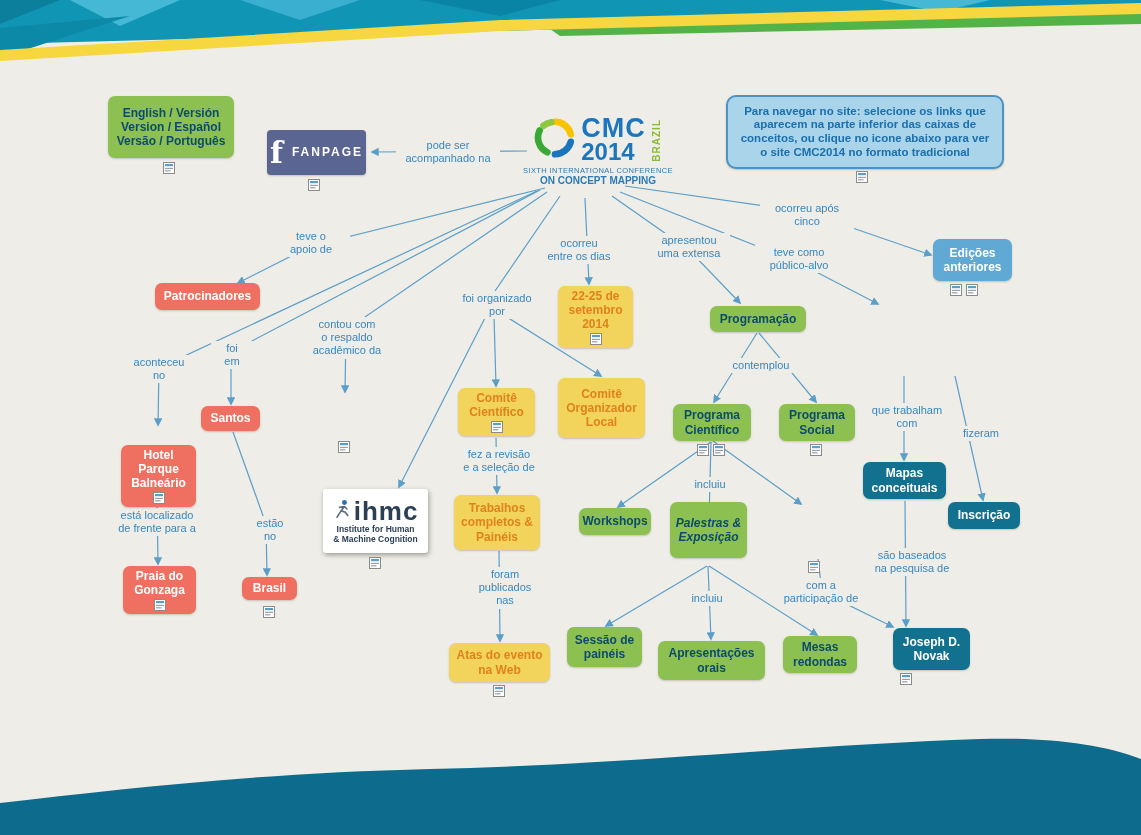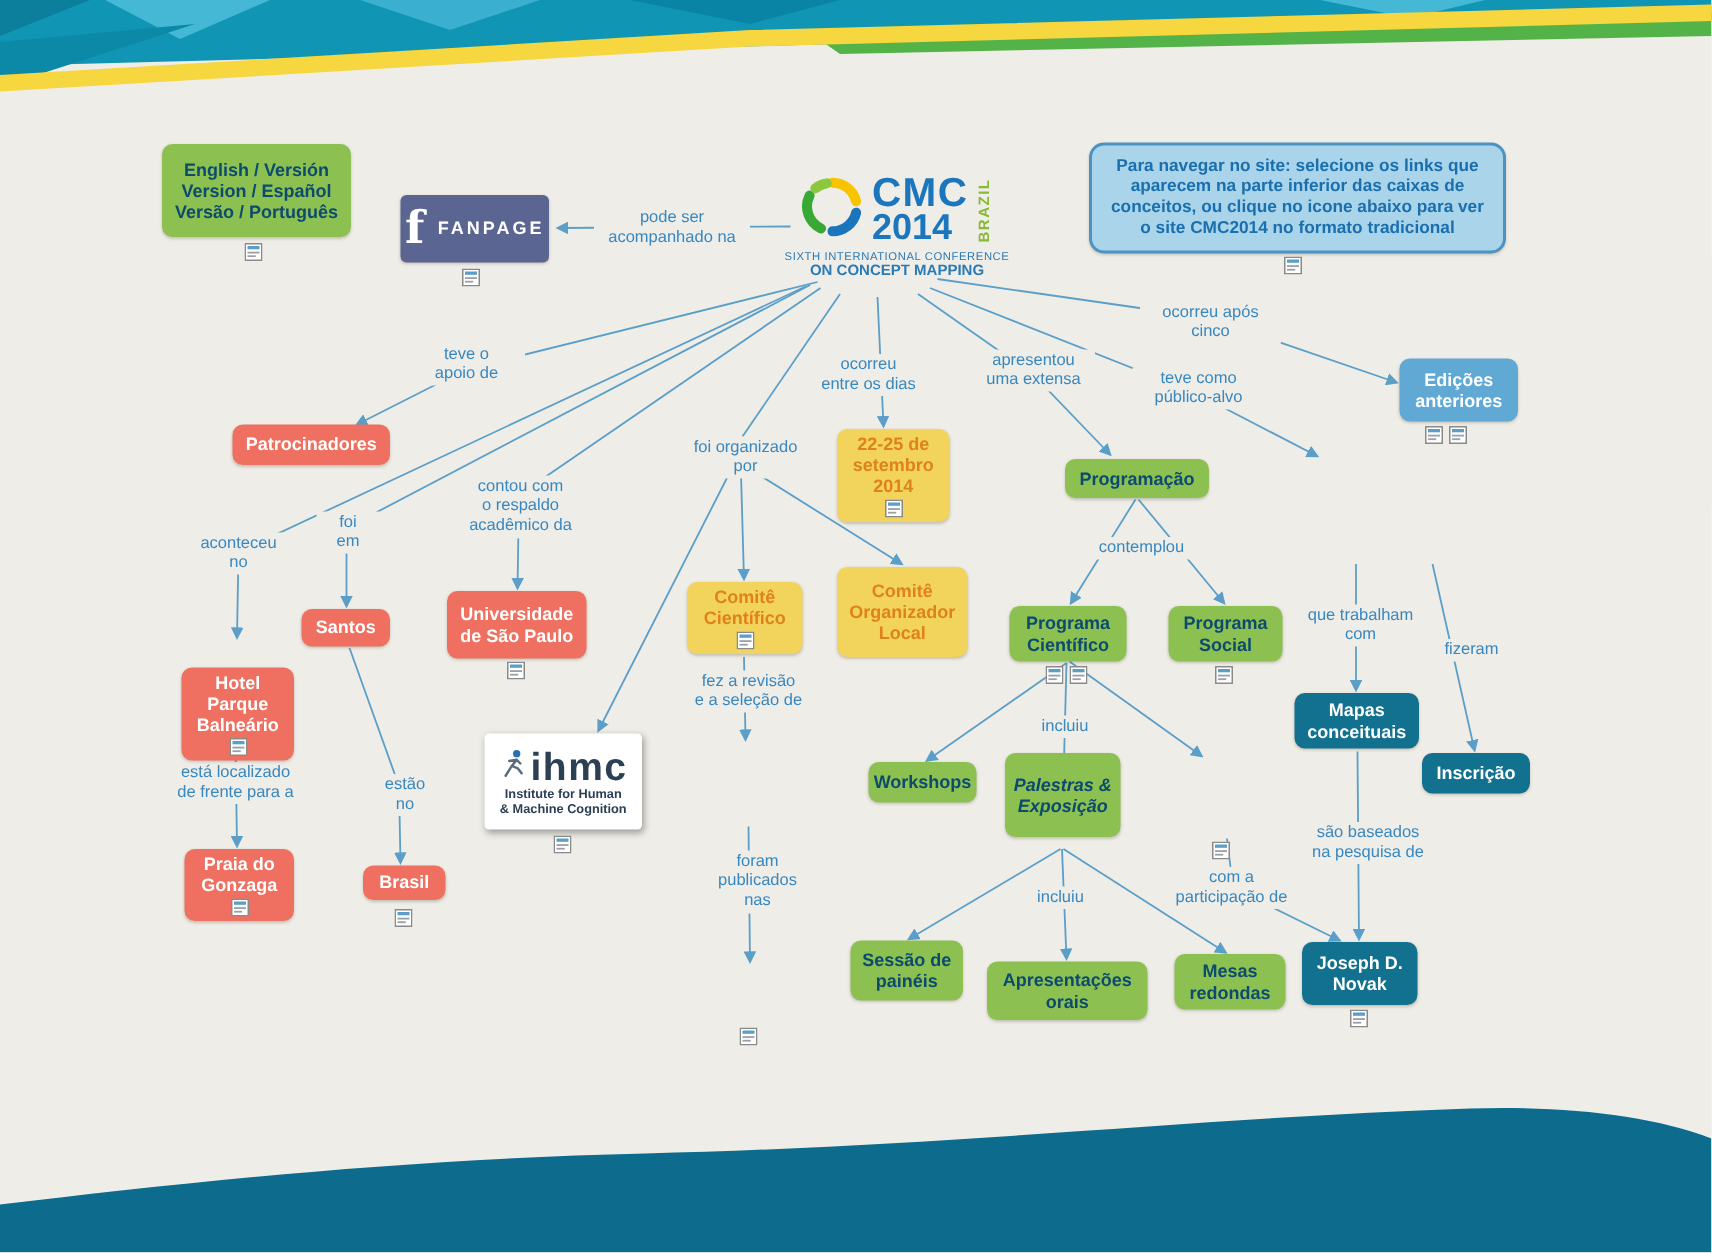--- a/index.html
+++ b/index.html
@@ -202,24 +202,20 @@
 
   <div class="node green" style="left:710px;top:306px;width:96px;height:26px;">
     <span class="txt">Programação</span>
   </div>
 
 
   <div class="node red" style="left:201px;top:406px;width:59px;height:25px;">
     <span class="txt">Santos</span>
   </div>
 
-  <div class="node red" style="left:298px;top:394px;width:93px;height:45px;">
-    <span class="txt">Universidade
-de São Paulo</span>
-  </div>
 
   <div class="node red" style="left:121px;top:445px;width:75px;">
     <span class="txt">Hotel
 Parque
 Balneário</span>
     <span class="res-icon icon-inline"><svg viewBox="0 0 12 12" width="12" height="12">
           <rect x="0.5" y="0.5" width="11" height="11" fill="#ffffff" stroke="#8a8a8a"></rect>
           <rect x="2" y="2" width="8" height="2.2" fill="#5b9fc9"></rect>
           <rect x="2" y="5.8" width="8" height="1.2" fill="#9aa0a6"></rect>
           <rect x="2" y="8.2" width="5.5" height="1.2" fill="#9aa0a6"></rect>
@@ -255,20 +251,25 @@
 
   <div class="node teal" style="left:863px;top:462px;width:83px;height:37px;">
     <span class="txt">Mapas
 conceituais</span>
   </div>
 
   <div class="node teal" style="left:948px;top:502px;width:72px;height:27px;">
     <span class="txt">Inscrição</span>
   </div>
 
+  <div class="node yellow" style="left:454px;top:495px;width:86px;height:55px;">
+    <span class="txt">Trabalhos
+completos &amp;
+Painéis</span>
+  </div>
 
   <div class="node whitebox" style="left:323px;top:489px;width:105px;height:64px;">
     <div class="ihmc-top">
       <span>
         <svg viewBox="0 0 22 24" width="18" height="20">
           <circle cx="14" cy="4" r="3" fill="#2a6fb0"></circle>
           <path d="M5,22 L10,14 L14,9 M10,14 L15,16 L18,20 M14,9 L8,10 M14,9 L17,12" stroke="#5b6b7b" stroke-width="2" fill="none" stroke-linecap="round"></path>
         </svg>
       </span>
       <span class="ihmc-name">ihmc</span>
@@ -295,37 +296,41 @@
           <rect x="2" y="2" width="8" height="2.2" fill="#5b9fc9"></rect>
           <rect x="2" y="5.8" width="8" height="1.2" fill="#9aa0a6"></rect>
           <rect x="2" y="8.2" width="5.5" height="1.2" fill="#9aa0a6"></rect>
         </svg></span>
   </div>
 
   <div class="node red" style="left:242px;top:577px;width:55px;height:23px;justify-content:center;">
     <span class="txt">Brasil</span>
   </div>
 
+  <div class="node yellow" style="left:449px;top:643px;width:101px;height:39px;">
+    <span class="txt">Atas do evento
+na Web</span>
+  </div>
 
   <div class="node green" style="left:567px;top:627px;width:75px;height:40px;">
     <span class="txt">Sessão de
 painéis</span>
   </div>
 
   <div class="node green" style="left:658px;top:641px;width:107px;height:39px;">
     <span class="txt">Apresentações
 orais</span>
   </div>
 
   <div class="node green" style="left:783px;top:636px;width:74px;height:37px;">
     <span class="txt">Mesas
 redondas</span>
   </div>
 
-  <div class="node teal" style="left:868px;top:628px;width:77px;height:42px;">
+  <div class="node teal" style="left:893px;top:628px;width:77px;height:42px;">
     <span class="txt">Joseph D.
 Novak</span>
   </div>
 
   <div class="res-float" style="left:163px;top:162px;">
       <span class="res-icon"><svg viewBox="0 0 12 12" width="12" height="12">
           <rect x="0.5" y="0.5" width="11" height="11" fill="#ffffff" stroke="#8a8a8a"></rect>
           <rect x="2" y="2" width="8" height="2.2" fill="#5b9fc9"></rect>
           <rect x="2" y="5.8" width="8" height="1.2" fill="#9aa0a6"></rect>
           <rect x="2" y="8.2" width="5.5" height="1.2" fill="#9aa0a6"></rect>

